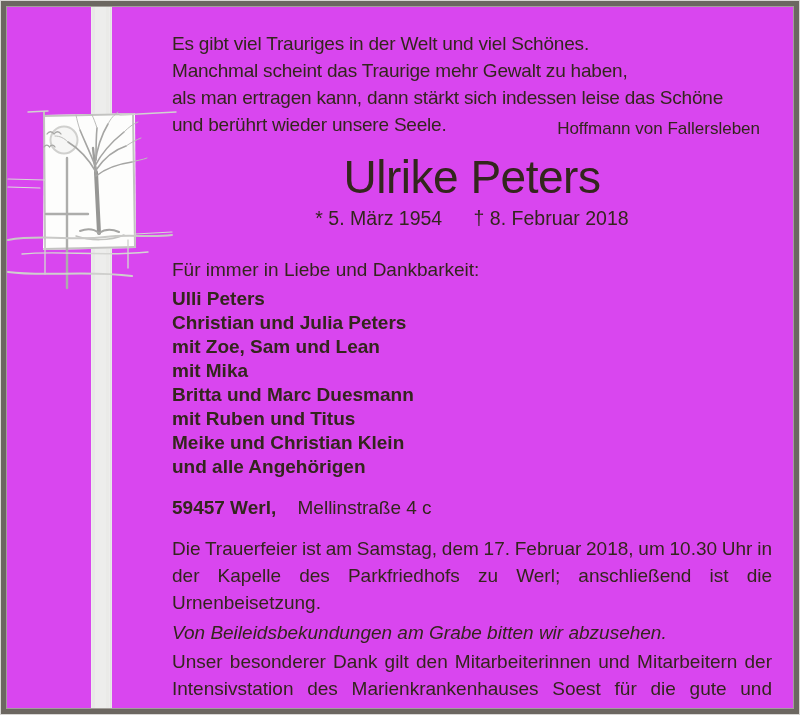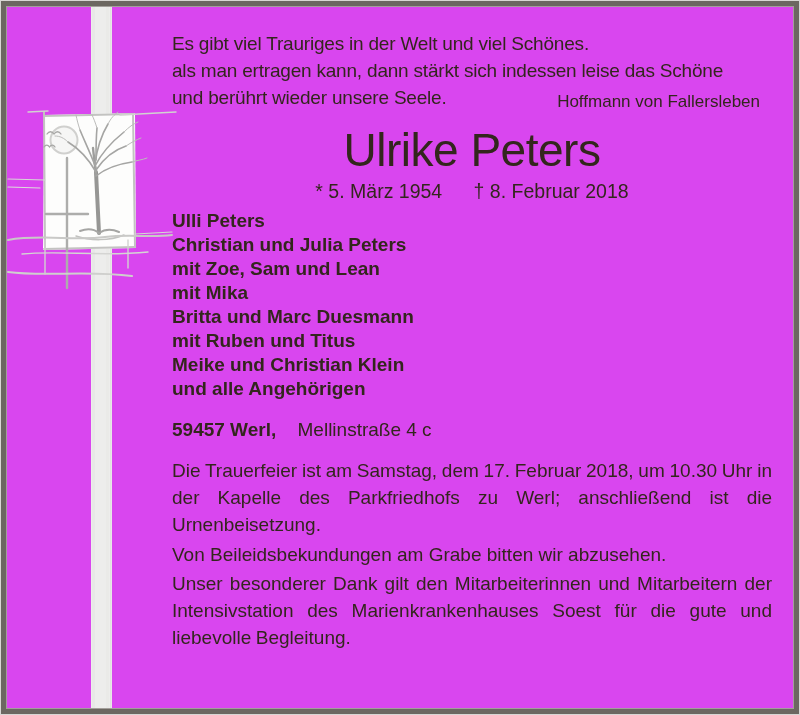--- a/index.html
+++ b/index.html
@@ -21,21 +21,21 @@
   .name{margin:12px 0 0;font-size:46px;font-weight:400;text-align:center;line-height:1.1;letter-spacing:-0.5px;}
   .dates{margin-top:2px;text-align:center;font-size:19.5px;line-height:27px;}
   .dates .death{margin-left:26px;}
   .intro{margin-top:24px;font-size:19px;line-height:27px;}
   .names{margin-top:4px;font-size:19px;line-height:24px;font-weight:700;}
   .address{margin-top:15px;font-size:19px;line-height:27px;}
   .address .bold{font-weight:700;}
   .address .street{margin-left:16px;}
   .para{margin:14px 0 0;font-size:19px;line-height:27px;}
   .justify{text-align:justify;word-spacing:-0.04em;}
-  .para.von{margin-top:3px;}
+  .para.von{margin-top:3px;font-style:italic;}
   .para.thanks{margin-top:2px;line-height:27px;}
 </style>
 </head>
 <body>
 
 <div class="page">
 
   <svg class="sketch" width="180" height="715" viewBox="0 0 180 715" aria-hidden="true">
 
     <rect x="91" y="7" width="21" height="701" fill="#ededec"></rect>
@@ -104,32 +104,34 @@
       <path d="M8,240 C40,234 75,241 105,237 C130,234 152,238 172,235" stroke="#c9c9c7" stroke-width="2"></path>
       <path d="M22,254 C60,250 100,257 148,252" stroke="#d5d5d3" stroke-width="1.4"></path>
       <path d="M8,272 C45,277 85,270 132,276" stroke="#cfcfcd" stroke-width="2"></path>
     </g>
   </svg>
 
   <div class="content">
 
     <div class="quote">
       <div>Es gibt viel Trauriges in der Welt und viel Schönes.</div>
+      <div>Manchmal scheint das Traurige mehr Gewalt zu haben,</div>
       <div>als man ertragen kann, dann stärkt sich indessen leise das Schöne</div>
       <div>und berührt wieder unsere Seele.</div>
     </div>
     <div class="attribution">Hoffmann von Fallersleben</div>
 
     <h1 class="name">Ulrike Peters</h1>
 
     <div class="dates">
       <span class="birth">* 5. März 1954</span>
       <span class="death">† 8. Februar 2018</span>
     </div>
 
+    <div class="intro">Für immer in Liebe und Dankbarkeit:</div>
 
     <div class="names">
       <div>Ulli Peters</div>
       <div>Christian und Julia Peters</div>
       <div>mit Zoe, Sam und Lean</div>
       <div>mit Mika</div>
       <div>Britta und Marc Duesmann</div>
       <div>mit Ruben und Titus</div>
       <div>Meike und Christian Klein</div>
       <div>und alle Angehörigen</div>

